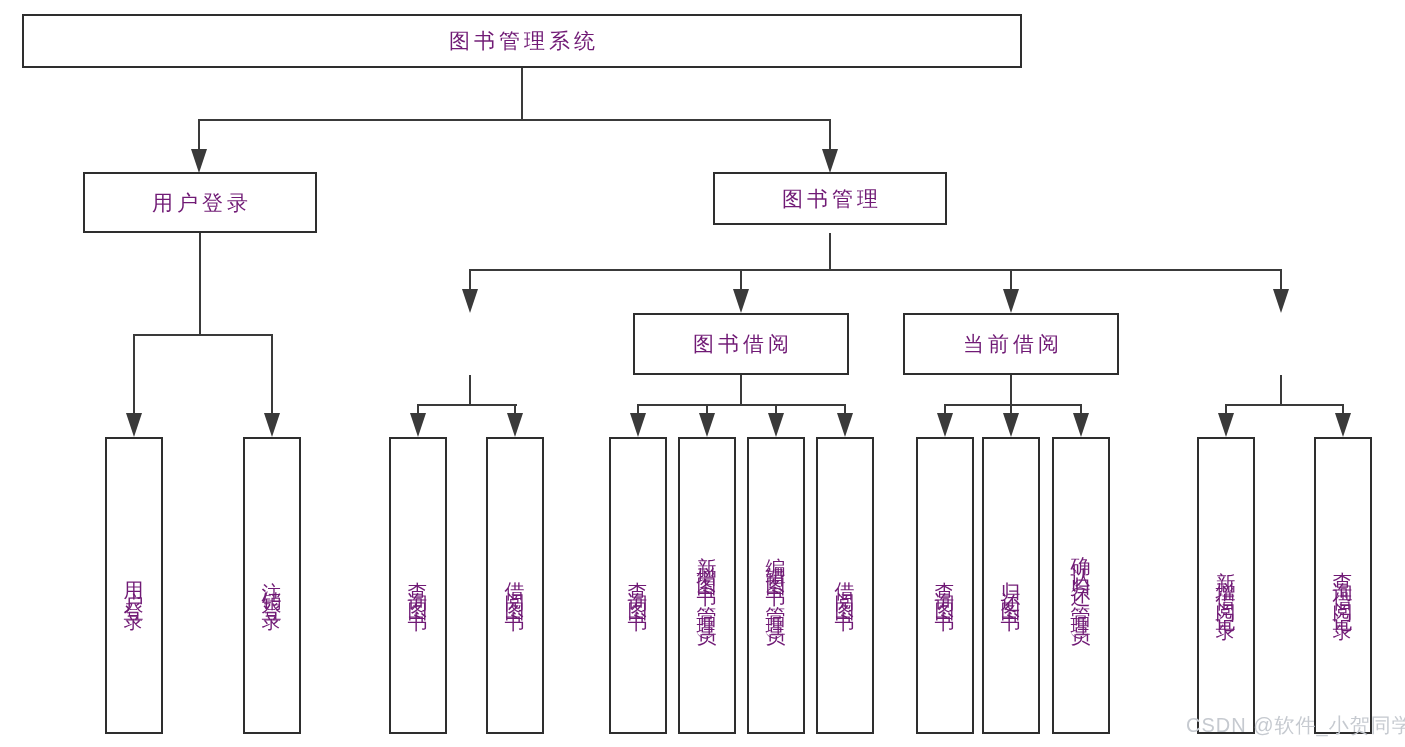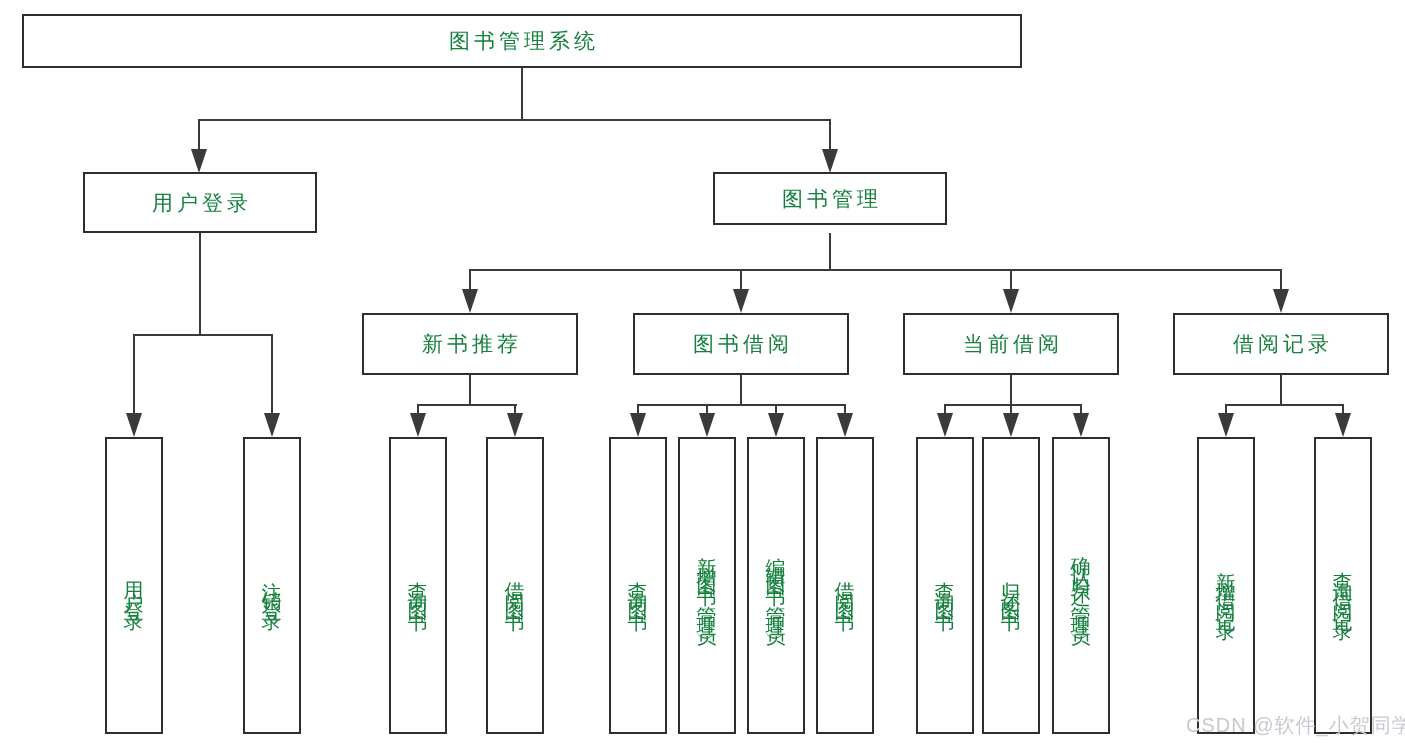--- a/index.html
+++ b/index.html
@@ -10,21 +10,21 @@
     background:#ffffff; overflow:hidden;
   }
   .node {
     position:absolute; background:#ffffff;
     border:2px solid #2e2e2e;
     display:flex; align-items:center; justify-content:center;
     color:#262626; z-index:2;
   }
   .node .label {
     font-size:21px; letter-spacing:4px; text-indent:4px;
-    white-space:nowrap; color:#15803d;
+    white-space:nowrap; color:#701a75;
   }
   .node.leaf .label {
     writing-mode:vertical-rl; text-orientation:mixed;
     font-size:20px; letter-spacing:10px; text-indent:0;
     line-height:1.2;
   }
   .vline { position:absolute; width:2px; background:#3a3a3a; z-index:1; }
   .hline { position:absolute; height:2px; background:#3a3a3a; z-index:1; }
   .arrow {
     position:absolute; width:0; height:0; z-index:3;
@@ -108,31 +108,25 @@
     <span class="label">图书管理系统</span>
   </div>
 
   <div class="node" style="left:83px;top:172px;width:234px;height:61px">
     <span class="label">用户登录</span>
   </div>
   <div class="node" style="left:713px;top:172px;width:234px;height:53px">
     <span class="label">图书管理</span>
   </div>
 
-  <div class="node" style="left:362px;top:313px;width:216px;height:62px">
-    <span class="label">新书推荐</span>
-  </div>
   <div class="node" style="left:633px;top:313px;width:216px;height:62px">
     <span class="label">图书借阅</span>
   </div>
   <div class="node" style="left:903px;top:313px;width:216px;height:62px">
     <span class="label">当前借阅</span>
-  </div>
-  <div class="node" style="left:1173px;top:313px;width:216px;height:62px">
-    <span class="label">借阅记录</span>
   </div>
 
   <div class="node leaf" style="left:105px;top:437px;width:58px;height:297px">
     <span class="label">用户登录</span>
   </div>
   <div class="node leaf" style="left:243px;top:437px;width:58px;height:297px">
     <span class="label">注销登录</span>
   </div>
   <div class="node leaf" style="left:389px;top:437px;width:58px;height:297px">
     <span class="label">查询图书</span>

